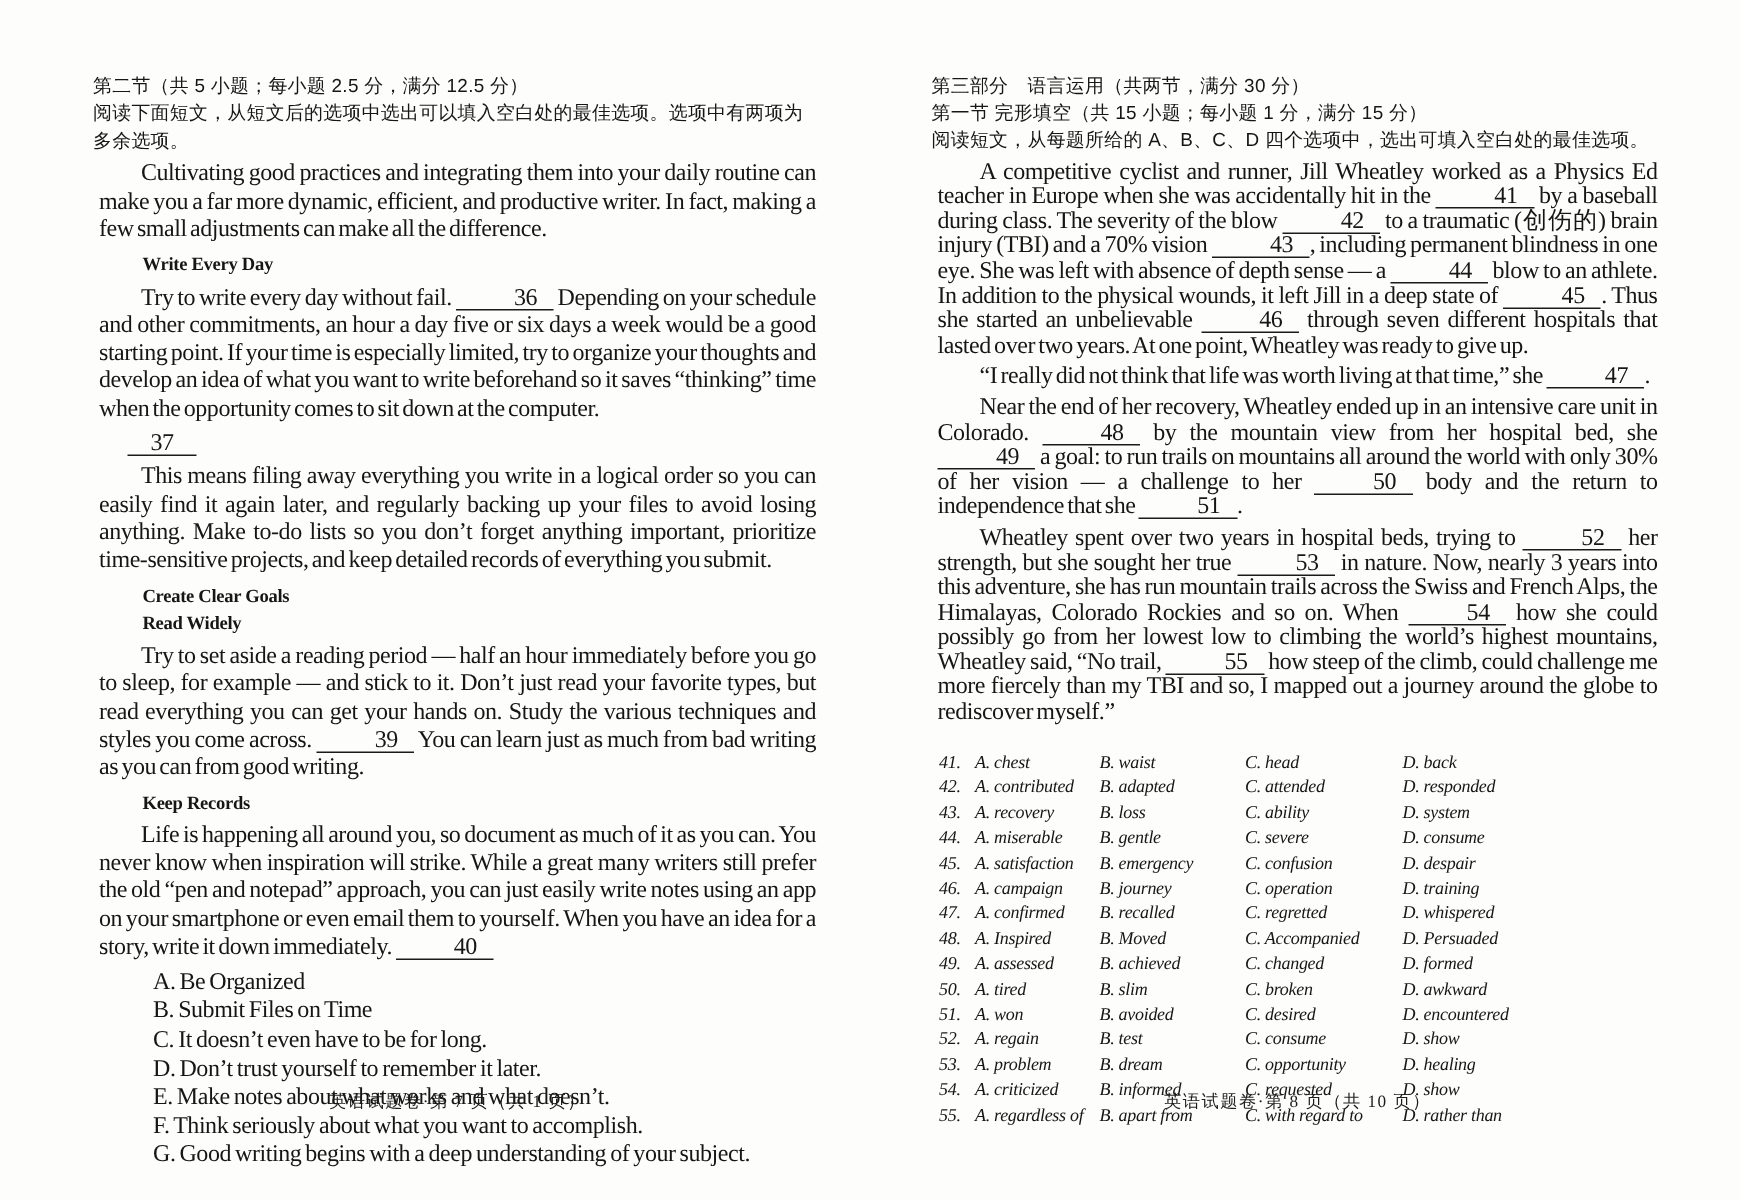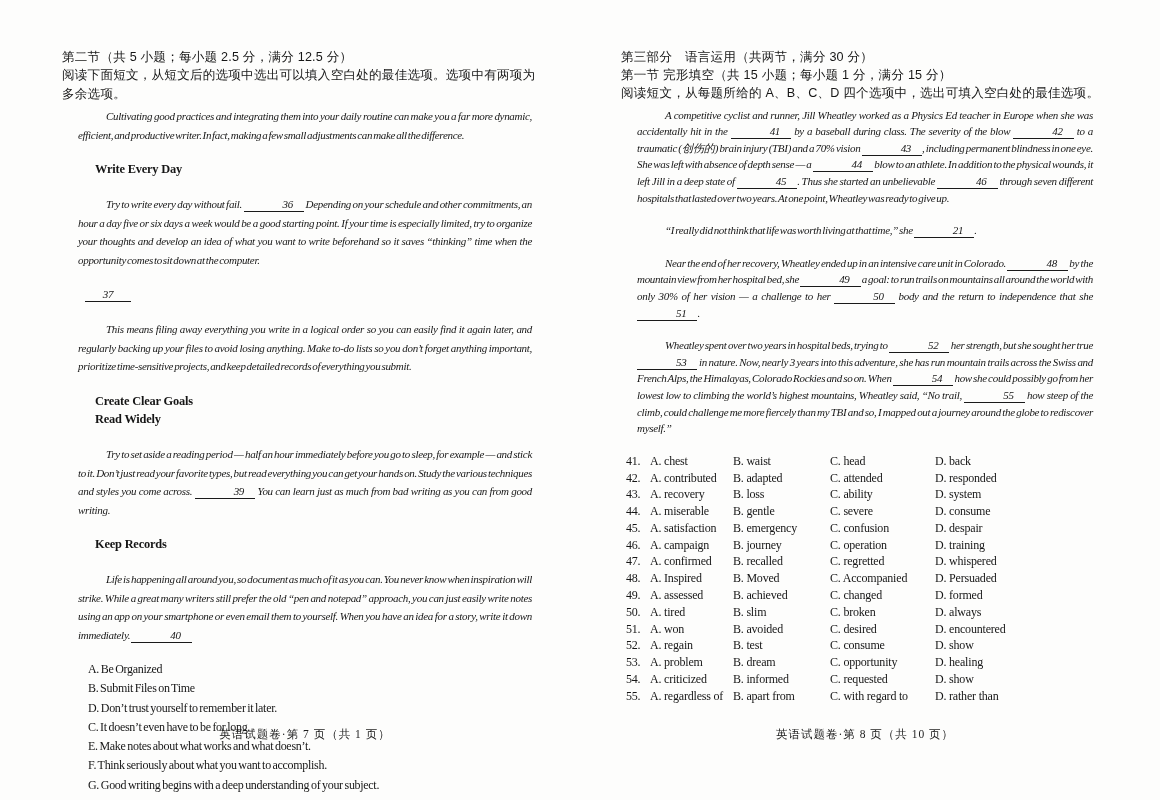--- a/index.html
+++ b/index.html
@@ -14,52 +14,53 @@
   .col-right{left:621px;width:488px;}
 
   .zh-head{
     font-family:"Liberation Sans","DejaVu Sans",sans-serif;
     font-weight:400;font-size:12.6px;line-height:18.4px;
     letter-spacing:0.2px;
   }
   .col-right .zh-head{line-height:18.2px;}
 
   .para{
-    font-size:11px;line-height:18.6px;margin:16px;
+    font-size:16px;line-height:18.6px;margin:4px;
     text-align:justify;text-indent:28px;
-    letter-spacing:-0.3px;word-spacing:-1.5px;font-style:italic;
+    letter-spacing:-0.3px;word-spacing:-1.5px;
   }
   .col-right .para{line-height:16.6px;}
   .para.first{margin-top:4px;}
 
   .subhead{
     font-weight:700;font-size:12.4px;line-height:18.6px;
     margin:0 0 0 33px;letter-spacing:-0.2px;
   }
 
   .blank-line{text-indent:0;margin-left:23px;}
 
   .blank{
     display:inline-block;min-width:24px;padding:0 11px;
     text-align:center;border-bottom:1px solid #1a1a1a;
     line-height:12px;height:13px;
   }
 
   .options-list{margin-top:3px;margin-left:26px;}
   .options-list .opt{
-    font-size:12px;line-height:19.2px;
-    letter-spacing:-0.3px;word-spacing:-1px;
+    font-size:16px;line-height:19.2px;
+    letter-spacing:-0.3px;word-spacing:-1px;margin-left:14px;
   }
 
   .cloze-table{margin-top:16px;padding-left:5px;}
   .cloze-row{
     display:grid;
     grid-template-columns:24px 83px 97px 105px 1fr;
     font-size:12px;line-height:16.8px;
     letter-spacing:-0.2px;
+    font-style:italic;
   }
 
   .footer{
     position:absolute;top:727px;
     font-size:11.5px;letter-spacing:1px;color:#1c1c1c;
     text-align:center;
   }
   .footer-left{left:62px;width:486px;}
   .footer-right{left:621px;width:488px;}
 </style>
@@ -77,35 +78,35 @@
   <p class="para">This means filing away everything you write in a logical order so you can easily find it again later, and regularly backing up your files to avoid losing anything. Make to-do lists so you don’t forget anything important, prioritize time-sensitive projects, and keep detailed records of everything you submit.</p>
   <div class="subhead">Create Clear Goals</div>
   <div class="subhead">Read Widely</div>
   <p class="para">Try to set aside a reading period — half an hour immediately before you go to sleep, for example — and stick to it. Don’t just read your favorite types, but read everything you can get your hands on. Study the various techniques and styles you come across. <span class="blank">39</span> You can learn just as much from bad writing as you can from good writing.</p>
   <div class="subhead">Keep Records</div>
   <p class="para">Life is happening all around you, so document as much of it as you can. You never know when inspiration will strike. While a great many writers still prefer the old “pen and notepad” approach, you can just easily write notes using an app on your smartphone or even email them to yourself. When you have an idea for a story, write it down immediately. <span class="blank">40</span></p>
 
   <div class="options-list">
     <div class="opt">A. Be Organized</div>
     <div class="opt">B. Submit Files on Time</div>
+    <div class="opt">C. It doesn’t even have to be for long.</div>
     <div class="opt">D. Don’t trust yourself to remember it later.</div>
-    <div class="opt">C. It doesn’t even have to be for long.</div>
     <div class="opt">E. Make notes about what works and what doesn’t.</div>
     <div class="opt">F. Think seriously about what you want to accomplish.</div>
     <div class="opt">G. Good writing begins with a deep understanding of your subject.</div>
   </div>
 </div>
 
 <div class="col col-right">
   <div class="zh-head">第三部分　语言运用（共两节，满分 30 分）</div>
   <div class="zh-head">第一节 完形填空（共 15 小题；每小题 1 分，满分 15 分）</div>
   <div class="zh-head">阅读短文，从每题所给的 A、B、C、D 四个选项中，选出可填入空白处的最佳选项。</div>
 
   <p class="para first">A competitive cyclist and runner, Jill Wheatley worked as a Physics Ed teacher in Europe when she was accidentally hit in the <span class="blank">41</span> by a baseball during class. The severity of the blow <span class="blank">42</span> to a traumatic (创伤的) brain injury (TBI) and a 70% vision <span class="blank">43</span>, including permanent blindness in one eye. She was left with absence of depth sense — a <span class="blank">44</span> blow to an athlete. In addition to the physical wounds, it left Jill in a deep state of <span class="blank">45</span>. Thus she started an unbelievable <span class="blank">46</span> through seven different hospitals that lasted over two years. At one point, Wheatley was ready to give up.</p>
-  <p class="para">“I really did not think that life was worth living at that time,” she <span class="blank">21</span>.</p>
+  <p class="para">“I really did not think that life was worth living at that time,” she <span class="blank">47</span>.</p>
   <p class="para">Near the end of her recovery, Wheatley ended up in an intensive care unit in Colorado. <span class="blank">48</span> by the mountain view from her hospital bed, she <span class="blank">49</span> a goal: to run trails on mountains all around the world with only 30% of her vision — a challenge to her <span class="blank">50</span> body and the return to independence that she <span class="blank">51</span>.</p>
   <p class="para">Wheatley spent over two years in hospital beds, trying to <span class="blank">52</span> her strength, but she sought her true <span class="blank">53</span> in nature. Now, nearly 3 years into this adventure, she has run mountain trails across the Swiss and French Alps, the Himalayas, Colorado Rockies and so on. When <span class="blank">54</span> how she could possibly go from her lowest low to climbing the world’s highest mountains, Wheatley said, “No trail, <span class="blank">55</span> how steep of the climb, could challenge me more fiercely than my TBI and so, I mapped out a journey around the globe to rediscover myself.”</p>
 
   <div class="cloze-table">
     <div class="cloze-row">
       <span>41.</span>
       <span>A. chest</span>
       <span>B. waist</span>
       <span>C. head</span>
       <span>D. back</span>
@@ -164,21 +165,21 @@
       <span>A. assessed</span>
       <span>B. achieved</span>
       <span>C. changed</span>
       <span>D. formed</span>
     </div>
     <div class="cloze-row">
       <span>50.</span>
       <span>A. tired</span>
       <span>B. slim</span>
       <span>C. broken</span>
-      <span>D. always</span>
+      <span>D. awkward</span>
     </div>
     <div class="cloze-row">
       <span>51.</span>
       <span>A. won</span>
       <span>B. avoided</span>
       <span>C. desired</span>
       <span>D. encountered</span>
     </div>
     <div class="cloze-row">
       <span>52.</span>

